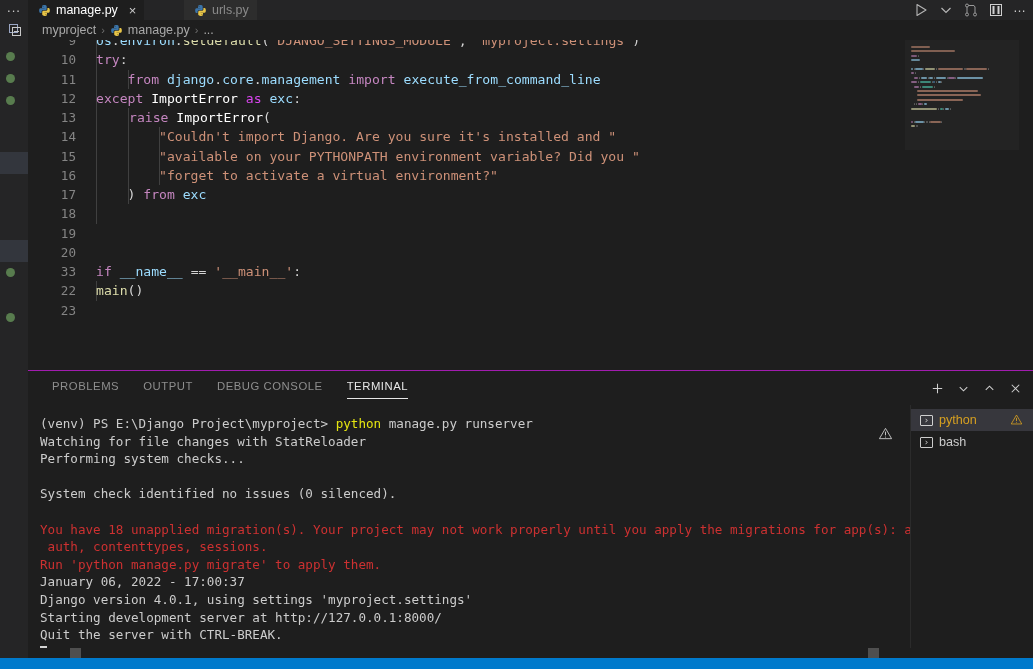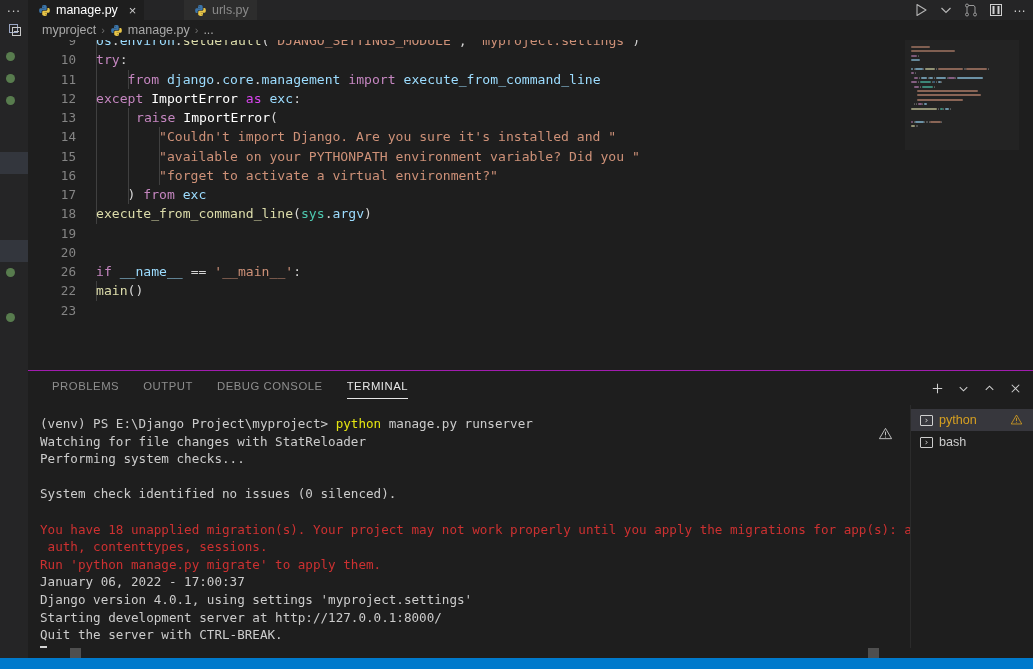--- a/index.html
+++ b/index.html
@@ -295,29 +295,29 @@
     <span class="bc-sep">›</span>
     <span>...</span>
   </div>
 
   <div class="editor">
     <div class="code-area" id="code-area">
         <div class="cline"><span class="lnum">9</span><span class="ig" style="left: 68px;"></span><span class="ctext" style="left: 68px;"><span class="t-var">os</span><span class="t-op">.</span><span class="t-var">environ</span><span class="t-op">.</span><span class="t-fn">setdefault</span><span class="t-op">(</span><span class="t-str">'DJANGO_SETTINGS_MODULE'</span><span class="t-op">, </span><span class="t-str">'myproject.settings'</span><span class="t-op">)</span></span></div>
         <div class="cline"><span class="lnum">10</span><span class="ig" style="left: 68px;"></span><span class="ctext" style="left: 68px;"><span class="t-kw">try</span><span class="t-op">:</span></span></div>
         <div class="cline"><span class="lnum">11</span><span class="ig" style="left: 68px;"></span><span class="ig" style="left: 99.52px;"></span><span class="ctext" style="left: 99.52px;"><span class="t-kw">from</span><span class="t-op"> </span><span class="t-var">django</span><span class="t-op">.</span><span class="t-var">core</span><span class="t-op">.</span><span class="t-var">management</span><span class="t-op"> </span><span class="t-kw">import</span><span class="t-op"> </span><span class="t-var">execute_from_command_line</span></span></div>
         <div class="cline"><span class="lnum">12</span><span class="ig" style="left: 68px;"></span><span class="ctext" style="left: 68px;"><span class="t-kw">except</span><span class="t-op"> </span><span class="t-cls">ImportError</span><span class="t-op"> </span><span class="t-kw2">as</span><span class="t-op"> </span><span class="t-var">exc</span><span class="t-op">:</span></span></div>
-        <div class="cline"><span class="lnum">13</span><span class="ig" style="left: 68px;"></span><span class="ig" style="left: 99.52px;"></span><span class="ctext" style="left: 108px;"><span class="t-kw">raise</span><span class="t-op"> </span><span class="t-cls">ImportError</span><span class="t-op">(</span></span></div>
+        <div class="cline"><span class="lnum">13</span><span class="ig" style="left: 68px;"></span><span class="ig" style="left: 99.52px;"></span><span class="ctext" style="left: 101px;"><span class="t-kw">raise</span><span class="t-op"> </span><span class="t-cls">ImportError</span><span class="t-op">(</span></span></div>
         <div class="cline"><span class="lnum">14</span><span class="ig" style="left: 68px;"></span><span class="ig" style="left: 99.52px;"></span><span class="ig" style="left: 131.04px;"></span><span class="ctext" style="left: 131.04px;"><span class="t-str">"Couldn't import Django. Are you sure it's installed and "</span></span></div>
         <div class="cline"><span class="lnum">15</span><span class="ig" style="left: 68px;"></span><span class="ig" style="left: 99.52px;"></span><span class="ig" style="left: 131.04px;"></span><span class="ctext" style="left: 131.04px;"><span class="t-str">"available on your PYTHONPATH environment variable? Did you "</span></span></div>
         <div class="cline"><span class="lnum">16</span><span class="ig" style="left: 68px;"></span><span class="ig" style="left: 99.52px;"></span><span class="ig" style="left: 131.04px;"></span><span class="ctext" style="left: 131.04px;"><span class="t-str">"forget to activate a virtual environment?"</span></span></div>
         <div class="cline"><span class="lnum">17</span><span class="ig" style="left: 68px;"></span><span class="ig" style="left: 99.52px;"></span><span class="ctext" style="left: 99.52px;"><span class="t-op">)</span><span class="t-op"> </span><span class="t-kw">from</span><span class="t-op"> </span><span class="t-var">exc</span></span></div>
-        <div class="cline"><span class="lnum">18</span><span class="ig" style="left: 68px;"></span><span class="ctext" style="left: 68px;"><span class="t-fn">execute_from_command_line</span><span class="t-op">(</span><span class="t-mod">sys</span><span class="t-op">.</span><span class="t-var">argv</span><span class="t-op">)</span></span></div>
+        <div class="cline"><span class="lnum">18</span><span class="ig" style="left: 68px;"></span></div>
         <div class="cline"><span class="lnum">19</span><span class="ctext" style="left: 68px;"></span></div>
         <div class="cline"><span class="lnum">20</span><span class="ctext" style="left: 68px;"></span></div>
-        <div class="cline"><span class="lnum">26</span><span class="ctext" style="left: 68px;"><span class="t-kw">if</span><span class="t-op"> </span><span class="t-var">__name__</span><span class="t-op"> </span><span class="t-op">==</span><span class="t-op"> </span><span class="t-str">'__main__'</span><span class="t-op">:</span></span></div>
+        <div class="cline"><span class="lnum">33</span><span class="ctext" style="left: 68px;"><span class="t-kw">if</span><span class="t-op"> </span><span class="t-var">__name__</span><span class="t-op"> </span><span class="t-op">==</span><span class="t-op"> </span><span class="t-str">'__main__'</span><span class="t-op">:</span></span></div>
         <div class="cline"><span class="lnum">22</span><span class="ig" style="left: 68px;"></span><span class="ctext" style="left: 68px;"><span class="t-fn">main</span><span class="t-op">()</span></span></div>
         <div class="cline"><span class="lnum">23</span><span class="ctext" style="left: 68px;"></span></div>
       </div>
     <div class="editor-scroll-deco"></div>
     <div class="minimap" id="minimap">
       <div class="mm-slider"></div>
     <i class="mm-line" style="left: 6px; top: 6px; width: 18.9px; background: rgb(206, 145, 120); opacity: 0.55;"></i>
         <i class="mm-line" style="left: 6px; top: 10.4px; width: 44.1px; background: rgb(206, 145, 120); opacity: 0.55;"></i>
         <i class="mm-line" style="left: 6px; top: 14.8px; width: 6.3px; background: rgb(197, 134, 192); opacity: 0.55;"></i>
         <i class="mm-line" style="left: 13.3px; top: 14.8px; width: 1.05px; background: rgb(138, 138, 138); opacity: 0.55;"></i>

